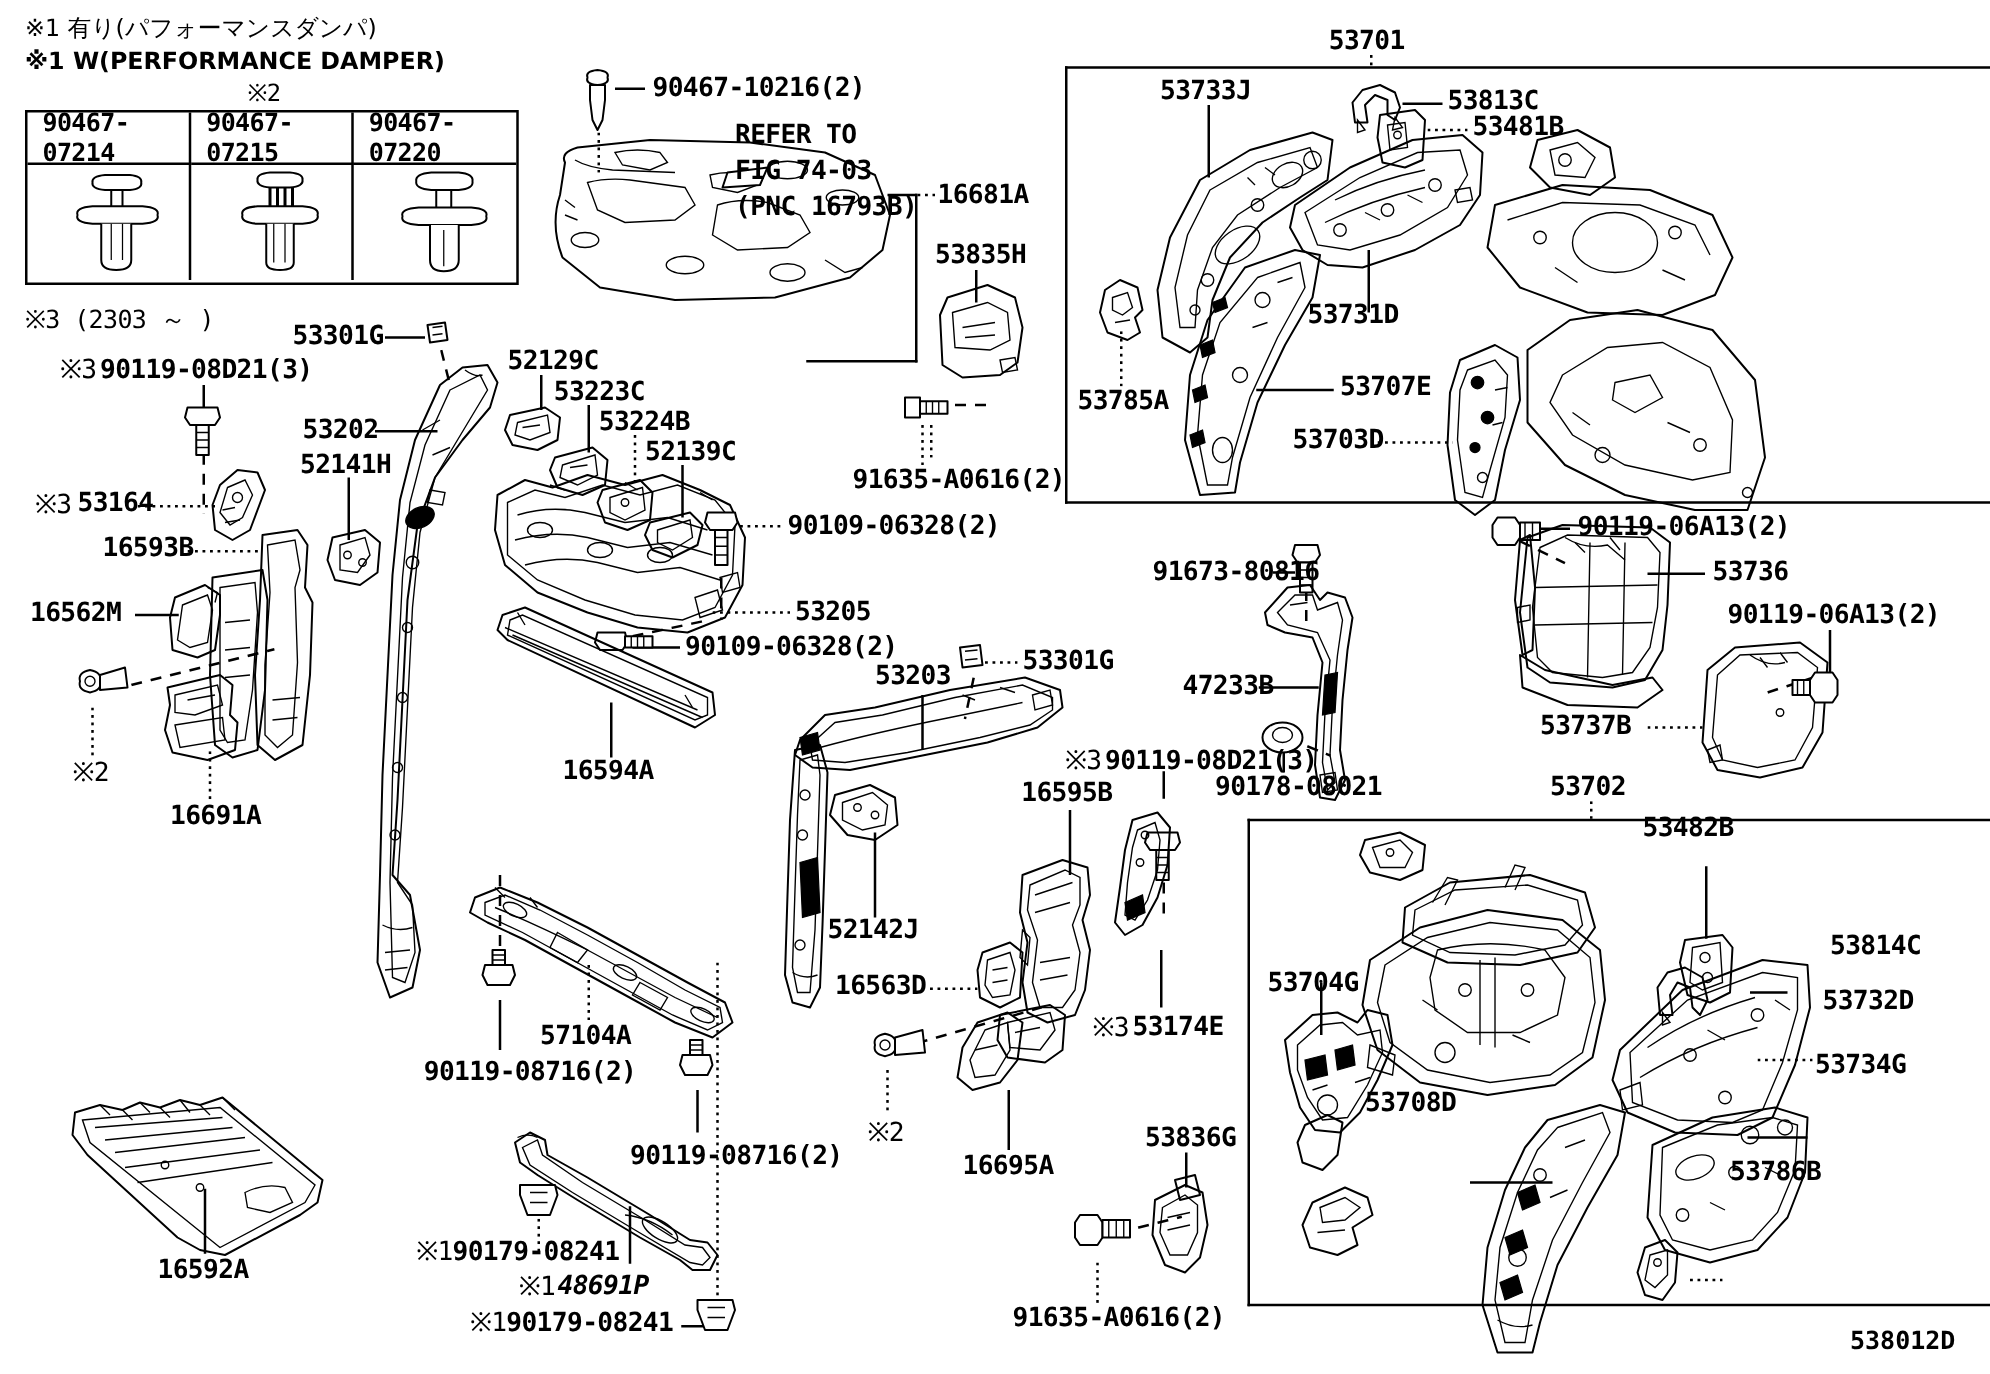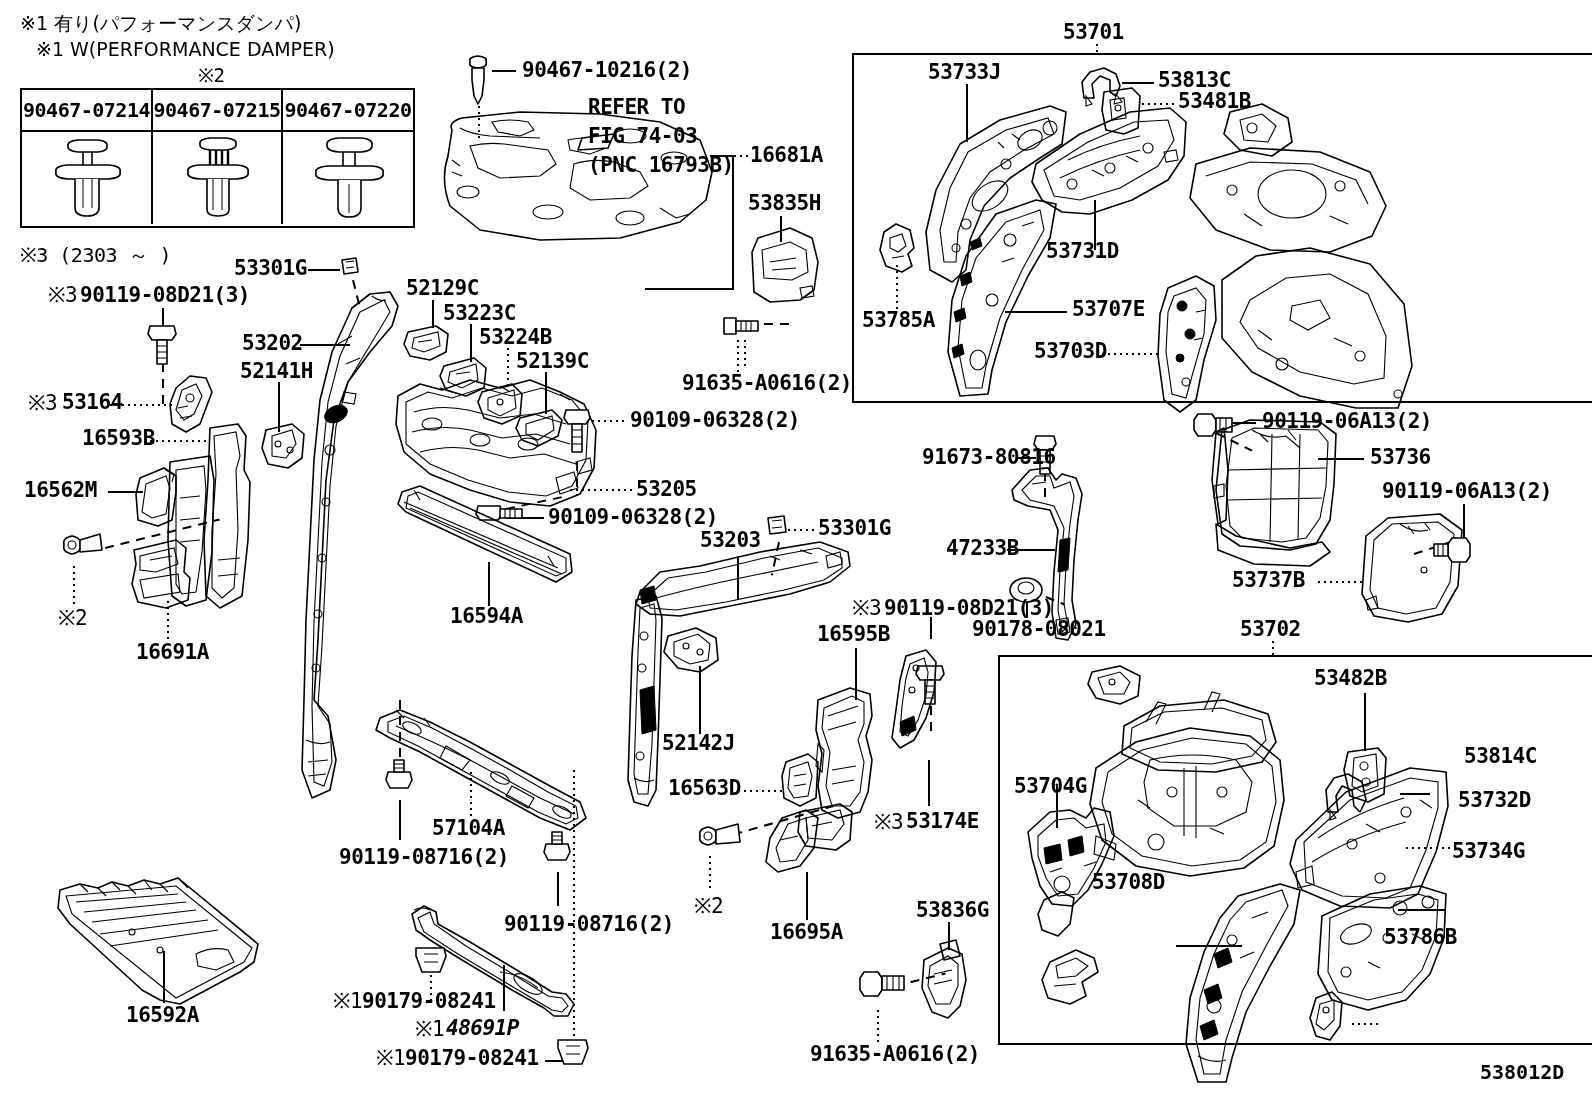--- a/index.html
+++ b/index.html
@@ -57,21 +57,21 @@
   
   #cliptable{
     position:absolute;
     border:2px solid #000;
     box-sizing:border-box;
   }
   #cliptable .row{display:flex;}
   #cliptable .cell{
     border-right:2px solid #000;
     box-sizing:border-box;
-    display:flex;align-items:center;justify-content:center;
+    display:flex;align-items:center;justify-content:center;padding-left:12px;
   }
   #cliptable .cell:last-child{border-right:none;}
   #cliptable .hdr{
     height:42px;font-size:20px;font-weight:700;
     border-bottom:2px solid #000;
     font-family:"DejaVu Sans Mono","Liberation Mono",monospace;
     letter-spacing:-0.5px;
   }
   #cliptable .pic{height:92px;}
   
@@ -88,21 +88,21 @@
   .pt2{fill:none;stroke:#000;stroke-width:1.1;}
   .ptf{fill:#000;stroke:#000;stroke-width:1;}
   .ptw{fill:#fff;stroke:#000;stroke-width:1.6;stroke-linejoin:round;}
 </style>
 </head>
 <body>
 
 <div id="sheet">
 
   <div class="lbl jp" style="left:20px;top:14px;">※1 有り(パフォーマンスダンパ)</div>
-  <div class="lbl jp" style="left:36px;top:40px;">※1 W(PERFORMANCE DAMPER)</div>
+  <div class="lbl jp" style="left:20px;top:40px;font-weight:bold;">※1 W(PERFORMANCE DAMPER)</div>
 
   <div class="lbl" style="left:198px;top:66px;font-size:19px;font-weight:400;">※2</div>
 
   <div id="cliptable" style="left:20px;top:88px;width:395px;height:140px;">
     <div class="row">
       <div class="cell hdr" style="width:131px;">90467-07214</div>
       <div class="cell hdr" style="width:130px;">90467-07215</div>
       <div class="cell hdr" style="width:130px;">90467-07220</div>
     </div>
     <div class="row">
@@ -870,21 +870,21 @@
   <div class="lbl" style="left:852px;top:598px;font-weight:400;">※3</div>
   <div class="lbl" style="left:884px;top:598px;">90119-08D21(3)</div>
   <div class="lbl" style="left:972px;top:619px;">90178-08021</div>
 
   <div class="lbl" style="left:1262px;top:411px;">90119-06A13(2)</div>
   <div class="lbl" style="left:1370px;top:447px;">53736</div>
   <div class="lbl" style="left:1382px;top:481px;">90119-06A13(2)</div>
   <div class="lbl" style="left:1232px;top:570px;">53737B</div>
 
   <div class="lbl" style="left:1240px;top:619px;">53702</div>
-  <div class="lbl" style="left:1314px;top:668px;">53482B</div>
+  <div class="lbl" style="left:1314px;top:652px;">53482B</div>
   <div class="lbl" style="left:1464px;top:746px;">53814C</div>
   <div class="lbl" style="left:1458px;top:790px;">53732D</div>
   <div class="lbl" style="left:1452px;top:841px;">53734G</div>
   <div class="lbl" style="left:1014px;top:776px;">53704G</div>
   <div class="lbl" style="left:1092px;top:872px;">53708D</div>
   <div class="lbl" style="left:1384px;top:927px;">53786B</div>
 
   <div class="lbl" style="left:662px;top:733px;">52142J</div>
   <div class="lbl" style="left:668px;top:778px;">16563D</div>
   <div class="lbl" style="left:817px;top:624px;">16595B</div>

